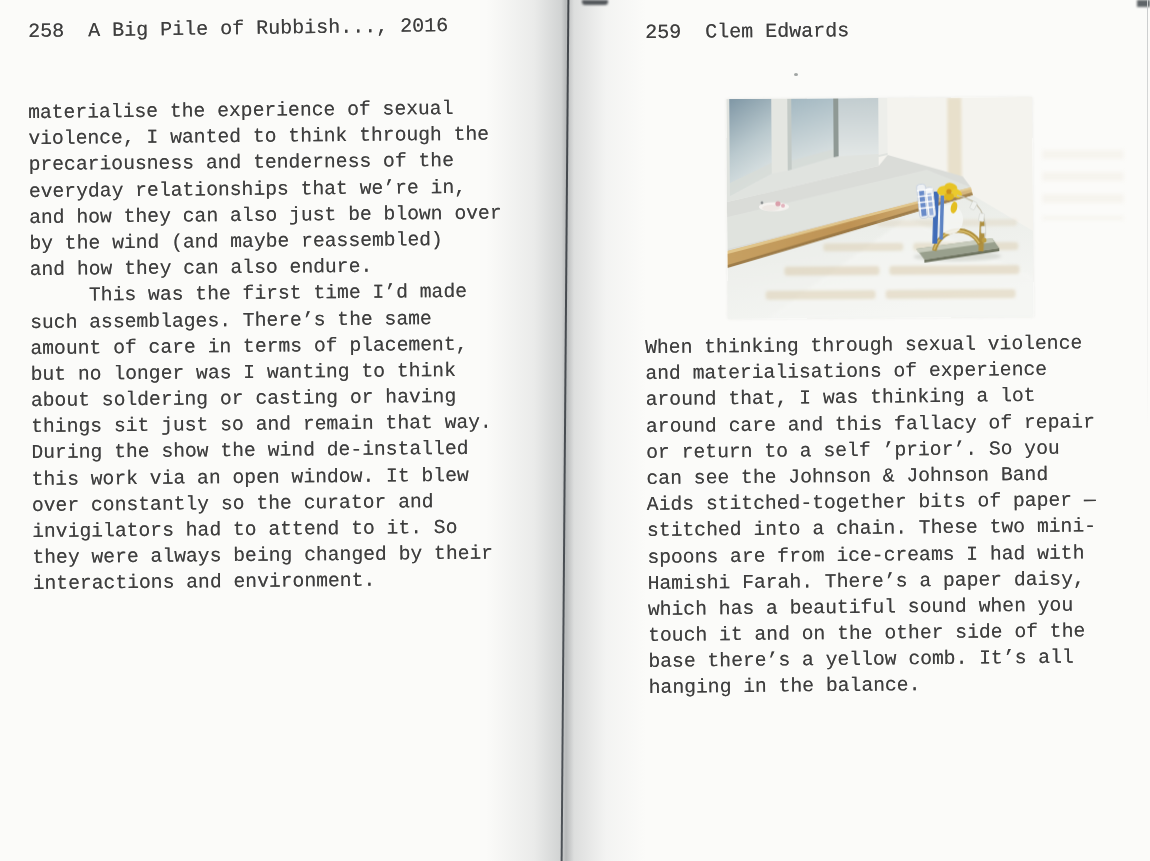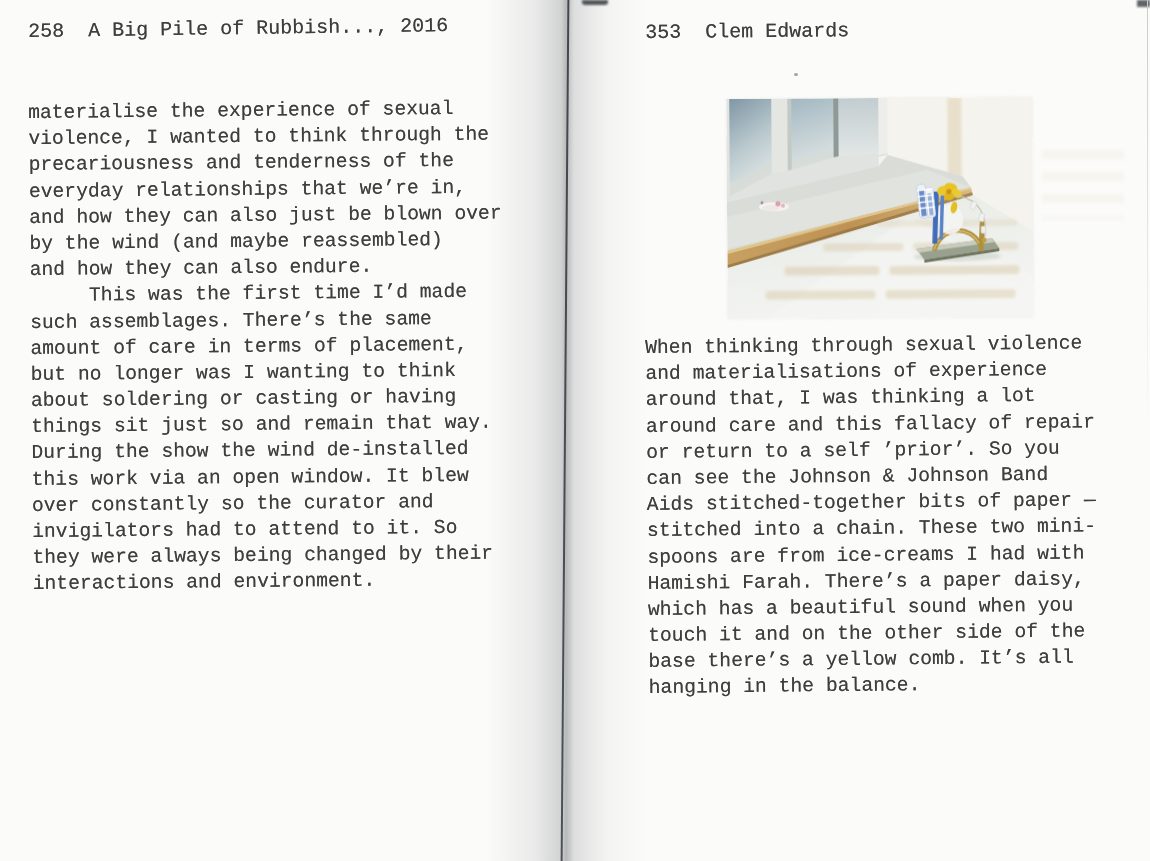--- a/index.html
+++ b/index.html
@@ -86,21 +86,21 @@
 <body>
 
 <div class="scan">
 
   <div>
     <div class="pg-header hdr-left"><span class="pagenum">258</span><span>A Big Pile of Rubbish..., 2016</span></div>
     <div class="body-text body-left"><div class="tline">materialise the experience of sexual</div><div class="tline">violence, I wanted to think through the</div><div class="tline">precariousness and tenderness of the</div><div class="tline">everyday relationships that we’re in,</div><div class="tline">and how they can also just be blown over</div><div class="tline">by the wind (and maybe reassembled)</div><div class="tline">and how they can also endure.</div><div class="tline">     This was the first time I’d made</div><div class="tline">such assemblages. There’s the same</div><div class="tline">amount of care in terms of placement,</div><div class="tline">but no longer was I wanting to think</div><div class="tline">about soldering or casting or having</div><div class="tline">things sit just so and remain that way.</div><div class="tline">During the show the wind de-installed</div><div class="tline">this work via an open window. It blew</div><div class="tline">over constantly so the curator and</div><div class="tline">invigilators had to attend to it. So</div><div class="tline">they were always being changed by their</div><div class="tline">interactions and environment.</div></div>
   </div>
 
   <div>
-    <div class="pg-header hdr-right"><span class="pagenum">353</span><span>Clem Edwards</span></div>
+    <div class="pg-header hdr-right"><span class="pagenum">259</span><span>Clem Edwards</span></div>
 
     <figure class="photo" aria-label="Small assemblage sculpture (blue plastic strips, Band-Aid chain, yellow paper daisy and brass arch on a small metal base) standing on a white plinth beside a window sill">
       <svg viewBox="0 0 306 220" width="306" height="220">
         <defs>
           <linearGradient id="g1" x1="0" y1="0" x2="0.3" y2="1">
             <stop offset="0" stop-color="#7e97a6"></stop>
               <stop offset="0.55" stop-color="#b9c9ce"></stop>
               <stop offset="1" stop-color="#dfe6e6"></stop>
           </linearGradient>
           <linearGradient id="g2" x1="0" y1="0" x2="0.2" y2="1">

